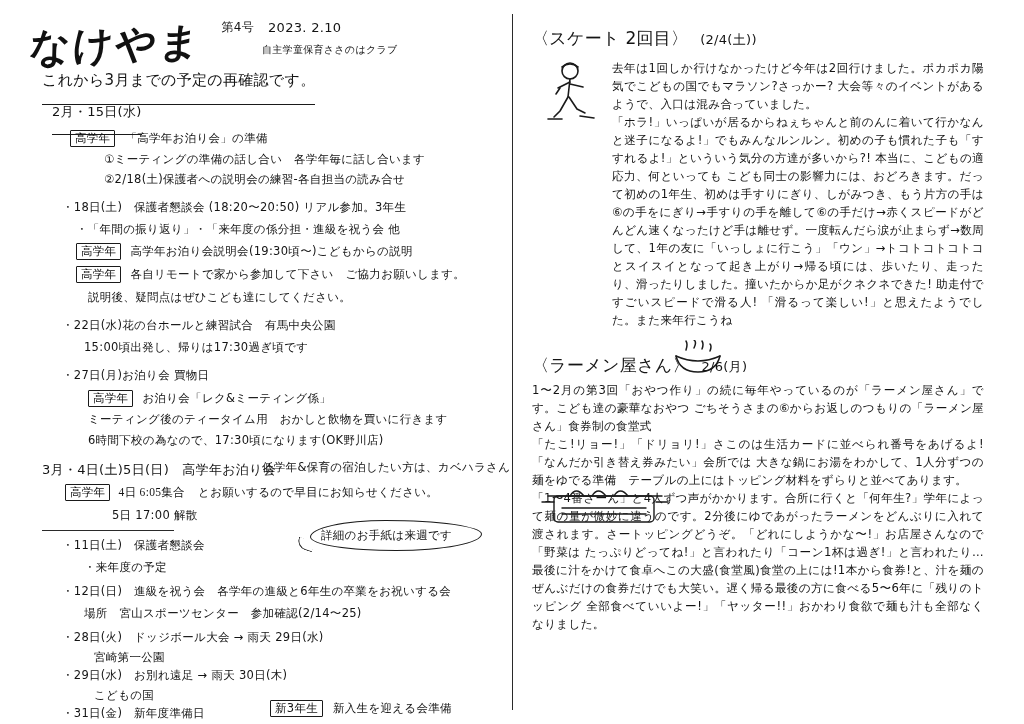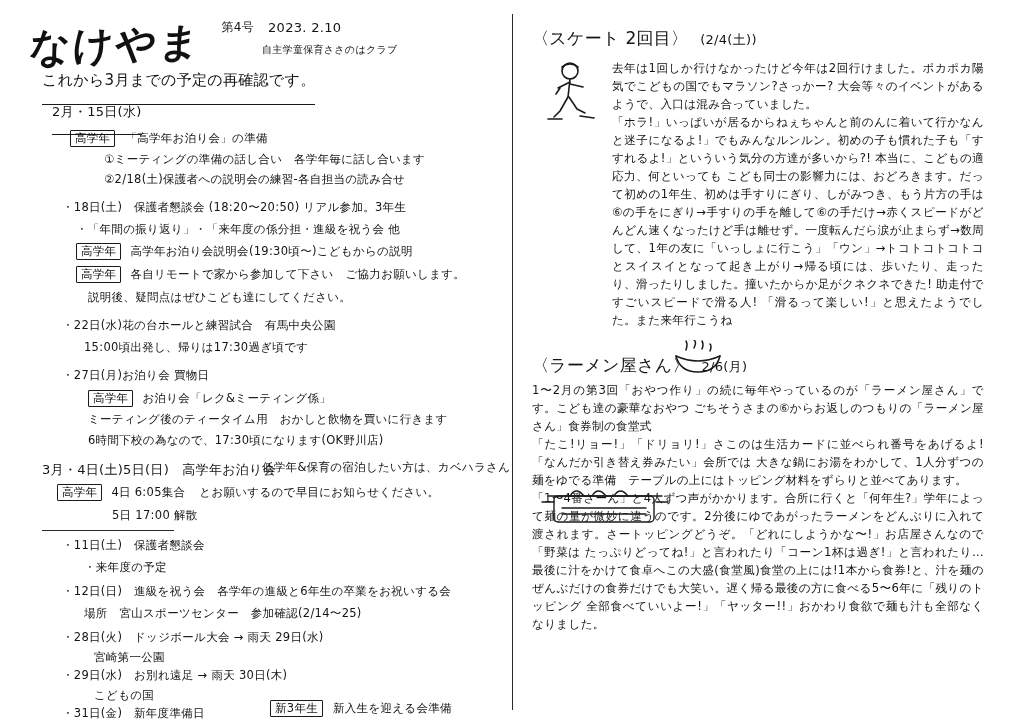--- a/index.html
+++ b/index.html
@@ -128,21 +128,21 @@
   <div class="blk hw sm" style="left:62px;top:368px;">・27日(月)お泊り会 買物日</div>
   <div class="blk hw sm" style="left:88px;top:390px;">
     <span class="boxed">高学年</span>
     <span style="margin-left:5px;">お泊り会「レク&amp;ミーティング係」</span>
   </div>
   <div class="blk hw sm" style="left:88px;top:412px;">ミーティング後のティータイム用　おかしと飲物を買いに行きます</div>
   <div class="blk hw sm" style="left:88px;top:433px;">6時間下校の為なので、17:30頃になります(OK野川店)</div>
 
   <div class="blk hw md" style="left:42px;top:462px;">3月・4日(土)5日(日)　高学年お泊り会</div>
   <div class="blk hw sm" style="left:262px;top:460px;">低学年&amp;保育の宿泊したい方は、カベハラさん</div>
-  <div class="blk hw sm" style="left:57px;top:484px;">
+  <div class="blk hw sm" style="left:65px;top:484px;font-family:Liberation Serif, serif;">
     <span class="boxed">高学年</span>
     <span style="margin-left:5px;">4日 6:05集合</span>
     <span style="margin-left:10px;">とお願いするので早目にお知らせください。</span>
   </div>
   <div class="blk hw sm" style="left:112px;top:508px;">5日 17:00 解散</div>
 
   <div class="blk hw sm" style="left:62px;top:538px;">・11日(土)　保護者懇談会</div>
   <div class="blk hw sm" style="left:84px;top:560px;">・来年度の予定</div>
 
   <div class="blk hw sm" style="left:62px;top:584px;">・12日(日)　進級を祝う会　各学年の進級と6年生の卒業をお祝いする会</div>
@@ -157,20 +157,23 @@
   <div class="blk hw sm" style="left:62px;top:706px;text-align:right;">
     <span>・31日(金)　新年度準備日</span>
   </div>
   <div class="blk hw sm" style="left:270px;top:700px;">
     <span class="boxed">新3年生</span>
     <span style="margin-left:6px;">新入生を迎える会準備</span>
   </div>
 
   <div class="hrule" style="left:42px;top:530px;width:132px;"></div>
 
+  <div class="bubble hw" style="left:310px;top:520px;width:150px;">
+    <span>詳細のお手紙は来週です</span>
+  </div>
 
   <div class="rhead hw" style="left:532px;top:28px;">
     <span>〈スケート 2回目〉</span>
     <span class="md" style="margin-left:6px;">(2/4(土))</span>
   </div>
 
   <div class="ill" style="left:540px;top:58px;">
     <svg width="64" height="74" viewBox="0 0 64 74">
       <g fill="none" stroke="#1a1a1a" stroke-width="1.6" stroke-linecap="round" stroke-linejoin="round">
         <circle cx="30" cy="13" r="8"></circle>

